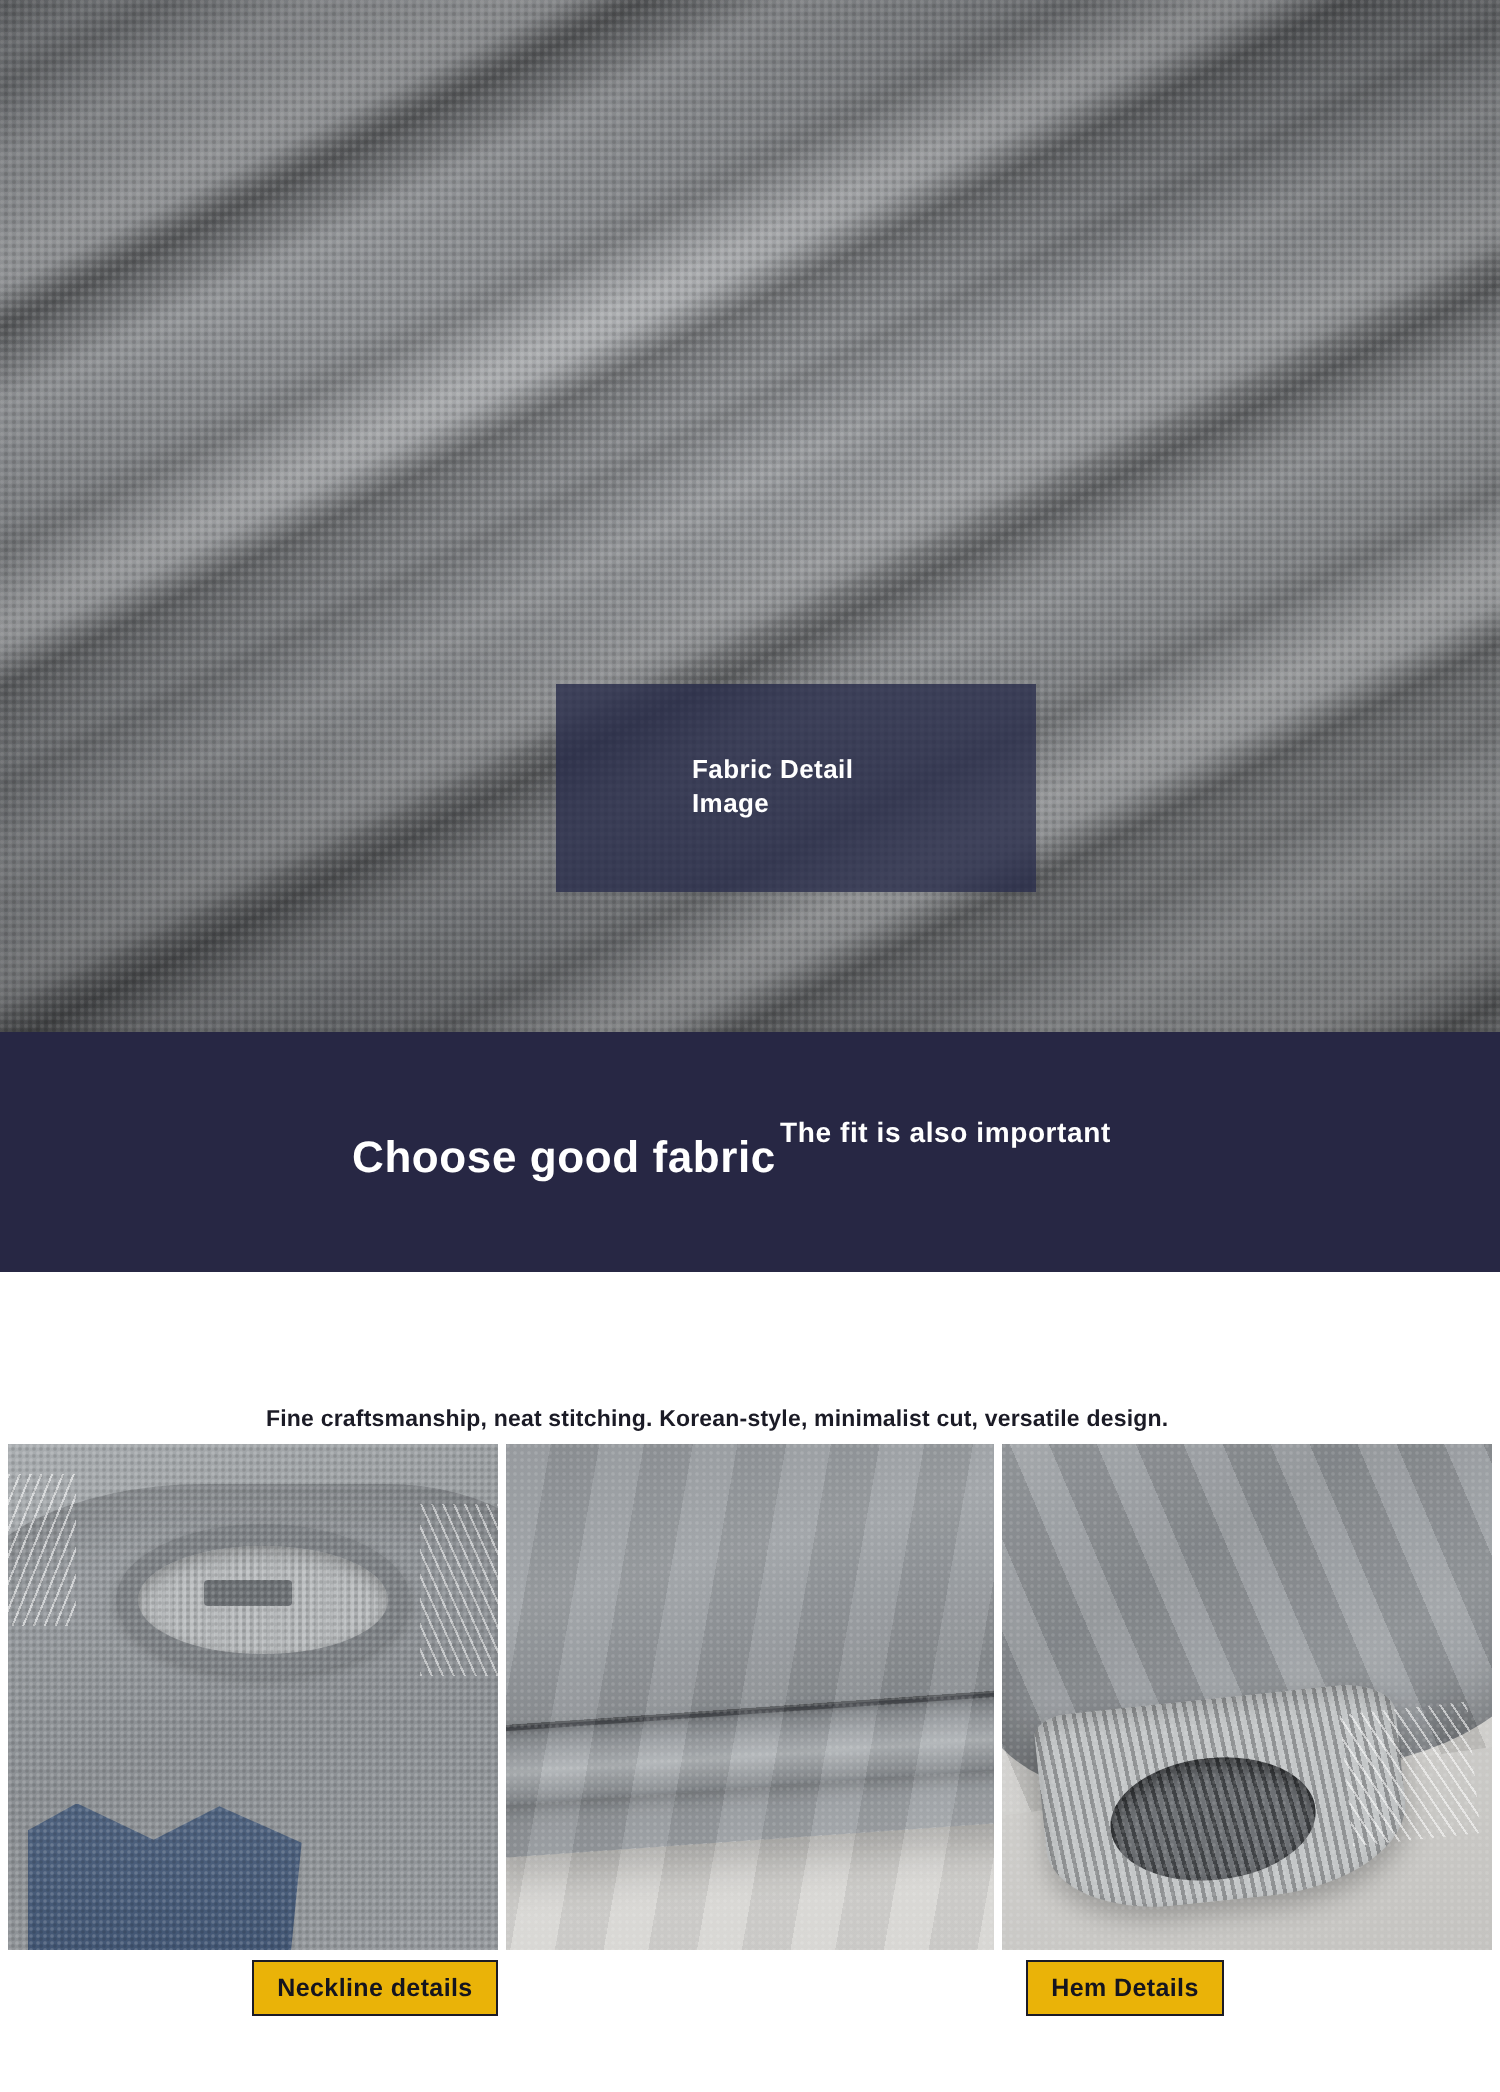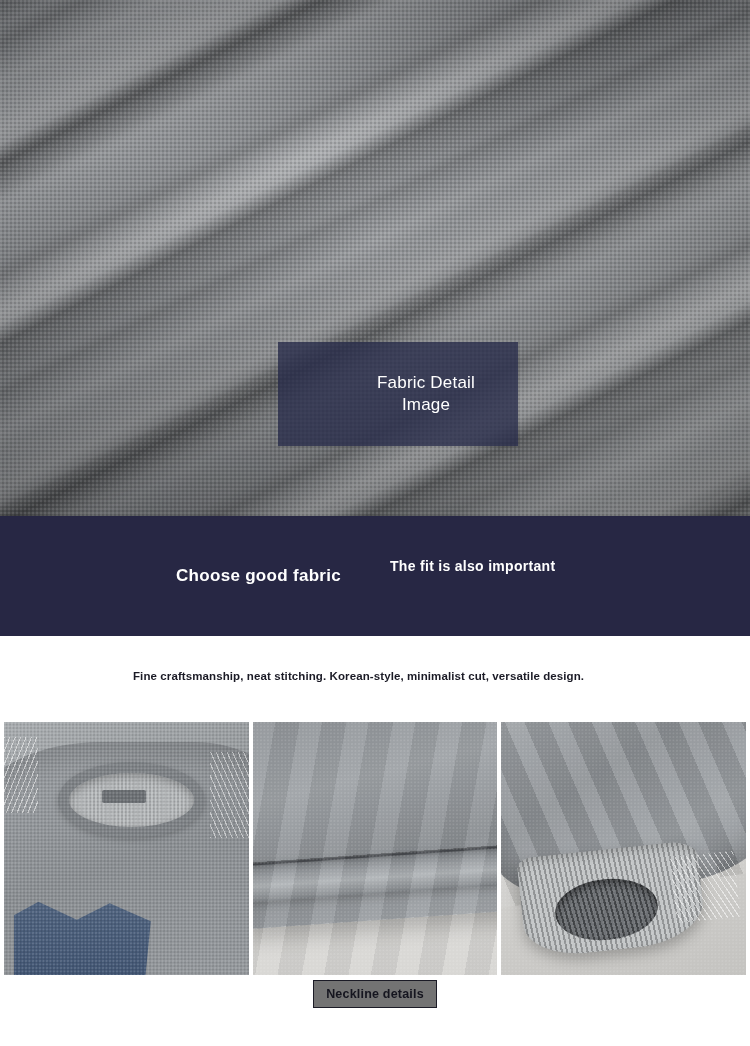--- a/index.html
+++ b/index.html
@@ -79,43 +79,43 @@
     width: 240px;
     height: 104px;
     background: rgba(40, 44, 74, 0.78);
     display: flex;
     align-items: center;
     justify-content: center;
     padding: 0 12px;
   }
   .hero-placeholder span {
     color: #ffffff;
-    font-size: 17px;
-    font-weight: normal;
+    font-size: 13px;
+    font-weight: bold;
     line-height: 1.3;
     letter-spacing: 0.2px;
-    text-align: center;
+    text-align: left;
     width: 100%;
     padding-left: 56px;
     white-space: pre-line;
   }
 
   
   .banner {
     position: relative;
     width: 750px;
     height: 120px;
     background: #272744;
   }
   .banner-title-a {
     position: absolute;
     left: 176px;
     top: 566px;
     color: #ffffff;
-    font-size: 17px;
+    font-size: 22px;
     font-weight: bold;
     letter-spacing: 0.3px;
   }
   .banner-title-b {
     position: absolute;
     left: 390px;
     top: 556px;
     width: 200px;
     color: #ffffff;
     font-size: 14px;
@@ -133,21 +133,21 @@
   }
   .copy-line {
     position: absolute;
     color: #1b1b26;
     font-size: 11.5px;
     font-weight: bold;
     letter-spacing: 0.1px;
     white-space: nowrap;
   }
   .copy-line-1 { left: 133px; top: 665px; }
-  .copy-line-2 { left: 133px; top: 670px; }
+  .copy-line-2 { left: 133px; top: 704px; }
 
   
   .details {
     position: absolute;
     left: 0;
     top: 722px;
     width: 750px;
     height: 253px;
     display: flex;
     gap: 4px;
@@ -323,21 +323,21 @@
     display: flex;
   }
   .caption-cell {
     flex: 1 1 0;
     display: flex;
     justify-content: center;
     align-items: flex-start;
   }
   .caption-box {
     border: 1.5px solid #1b1b26;
-    background: #737373;
+    background: #eab308;
     color: #15151f;
     font-size: 12.5px;
     font-weight: bold;
     padding: 6px 12px;
     white-space: nowrap;
     letter-spacing: 0.2px;
   }
 </style>
 </head>
 <body>
@@ -393,15 +393,18 @@
       <div class="cf-fray"></div>
       <div class="cf-knit"></div>
     </div>
 
   </div>
 
   <div class="captions">
     <div class="caption-cell">
       <div class="caption-box">Neckline details</div>
     </div>
+    <div class="caption-cell">
+      <div class="caption-box">Hem Details</div>
+    </div>
   </div>
 
 </div>
 
 </body></html>

